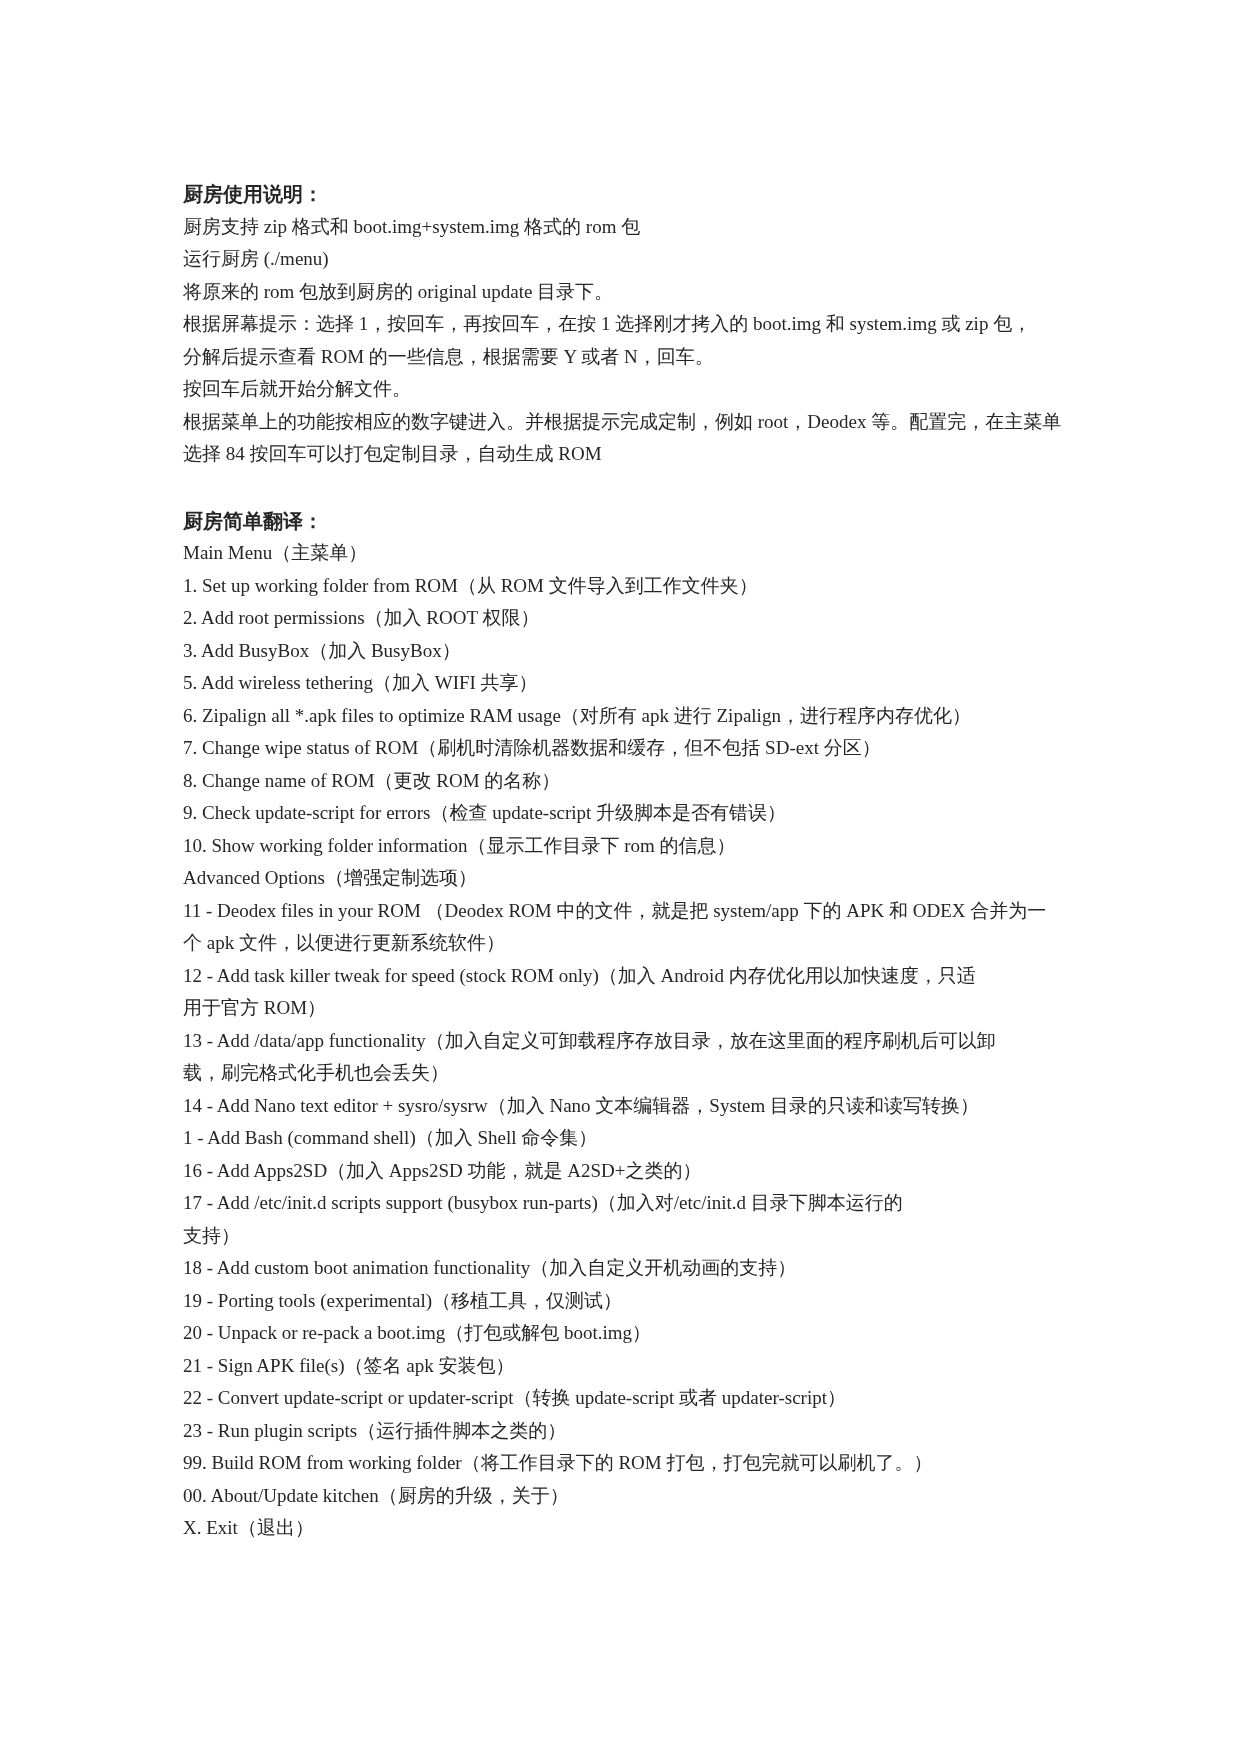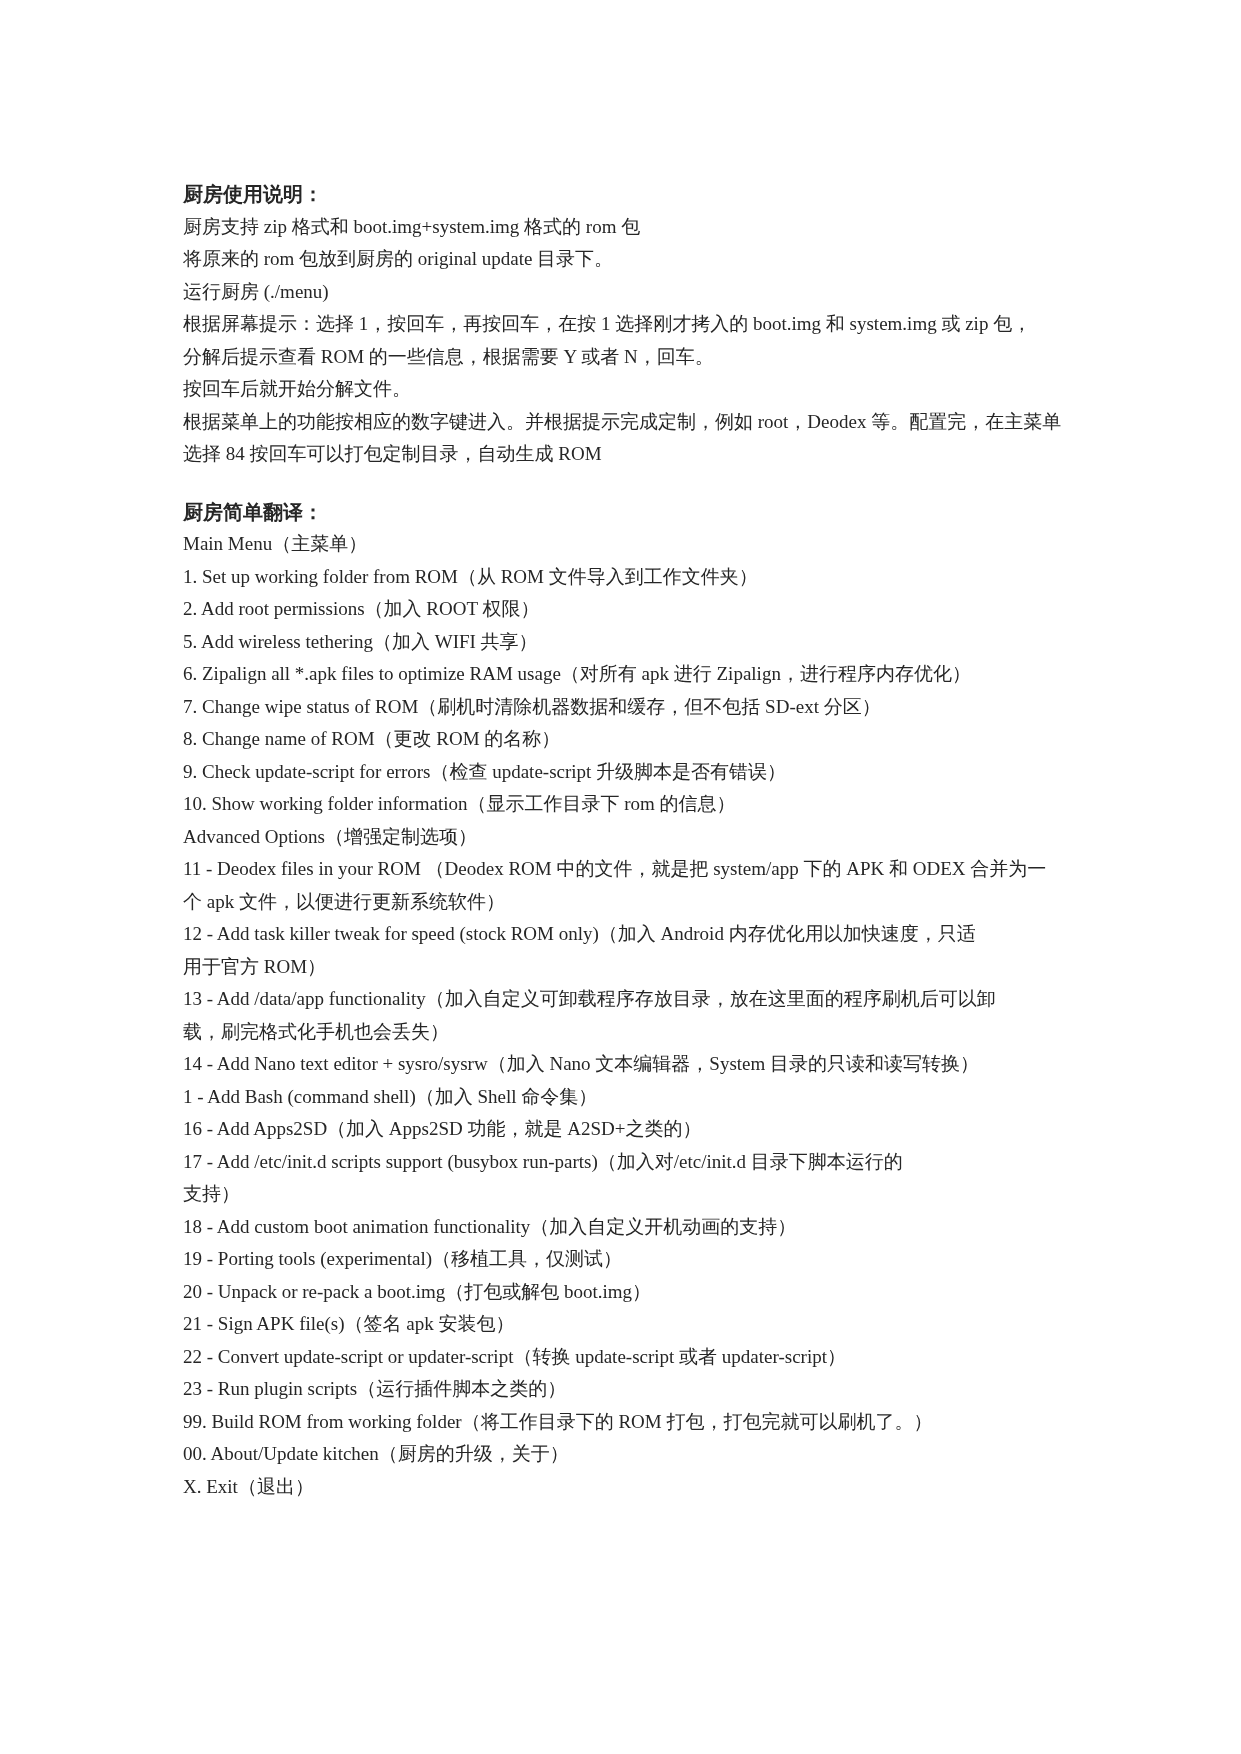--- a/index.html
+++ b/index.html
@@ -30,49 +30,50 @@
     white-space: pre;
   }
   .heading {
     font-weight: bold;
     font-size: 20px;
     height: 32.5px;
     line-height: 32.5px;
     white-space: pre;
   }
   .section-translation {
-    margin-top: 25px; 
+    margin-top: 34px; 
   }
 </style>
 </head>
 <body>
 
 <div class="page">
   <div class="content">
 
     <div class="section-usage">
       <div class="heading">厨房使用说明：</div>
       <div>
           <div class="line">厨房支持 zip 格式和 boot.img+system.img 格式的 rom 包</div>
+          <div class="line">运行厨房 (./menu)</div>
           <div class="line">将原来的 rom 包放到厨房的 original update 目录下。</div>
-          <div class="line">运行厨房 (./menu)</div>
           <div class="line">根据屏幕提示：选择 1，按回车，再按回车，在按 1 选择刚才拷入的 boot.img 和 system.img 或 zip 包，</div>
           <div class="line">分解后提示查看 ROM 的一些信息，根据需要 Y 或者 N，回车。</div>
           <div class="line">按回车后就开始分解文件。</div>
           <div class="line">根据菜单上的功能按相应的数字键进入。并根据提示完成定制，例如 root，Deodex 等。配置完，在主菜单</div>
           <div class="line">选择 84 按回车可以打包定制目录，自动生成 ROM</div>
         </div>
     </div>
 
     <div class="section-translation">
       <div class="heading">厨房简单翻译：</div>
       <div>
           <div class="line">Main Menu（主菜单）</div>
           <div class="line">1. Set up working folder from ROM（从 ROM 文件导入到工作文件夹）</div>
           <div class="line">2. Add root permissions（加入 ROOT 权限）</div>
+          <div class="line">3. Add BusyBox（加入 BusyBox）</div>
           <div class="line">5. Add wireless tethering（加入 WIFI 共享）</div>
           <div class="line">6. Zipalign all *.apk files to optimize RAM usage（对所有 apk 进行 Zipalign，进行程序内存优化）</div>
           <div class="line">7. Change wipe status of ROM（刷机时清除机器数据和缓存，但不包括 SD-ext 分区）</div>
           <div class="line">8. Change name of ROM（更改 ROM 的名称）</div>
           <div class="line">9. Check update-script for errors（检查 update-script 升级脚本是否有错误）</div>
           <div class="line">10. Show working folder information（显示工作目录下 rom 的信息）</div>
           <div class="line">Advanced Options（增强定制选项）</div>
           <div class="line">11 - Deodex files in your ROM （Deodex ROM 中的文件，就是把 system/app 下的 APK 和 ODEX 合并为一</div>
           <div class="line">个 apk 文件，以便进行更新系统软件）</div>
           <div class="line">12 - Add task killer tweak for speed (stock ROM only)（加入 Android 内存优化用以加快速度，只适</div>

